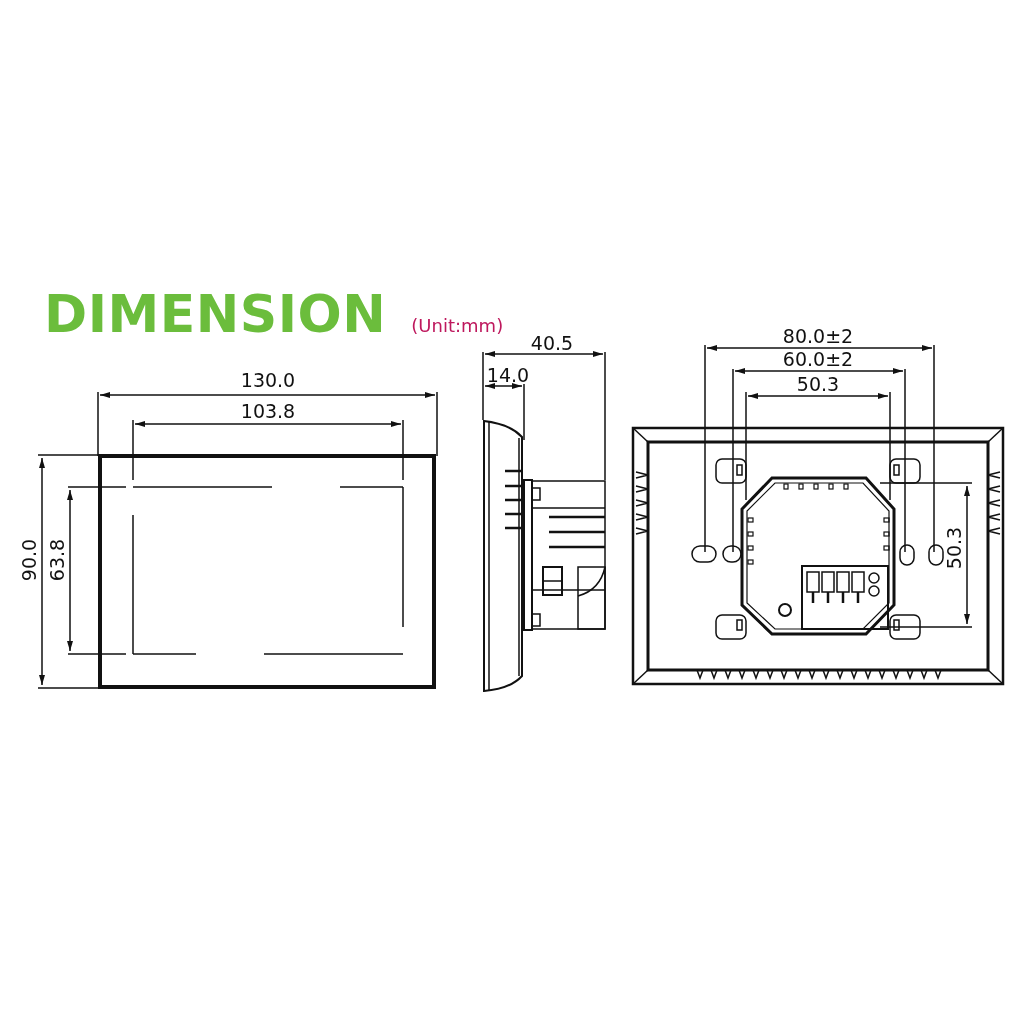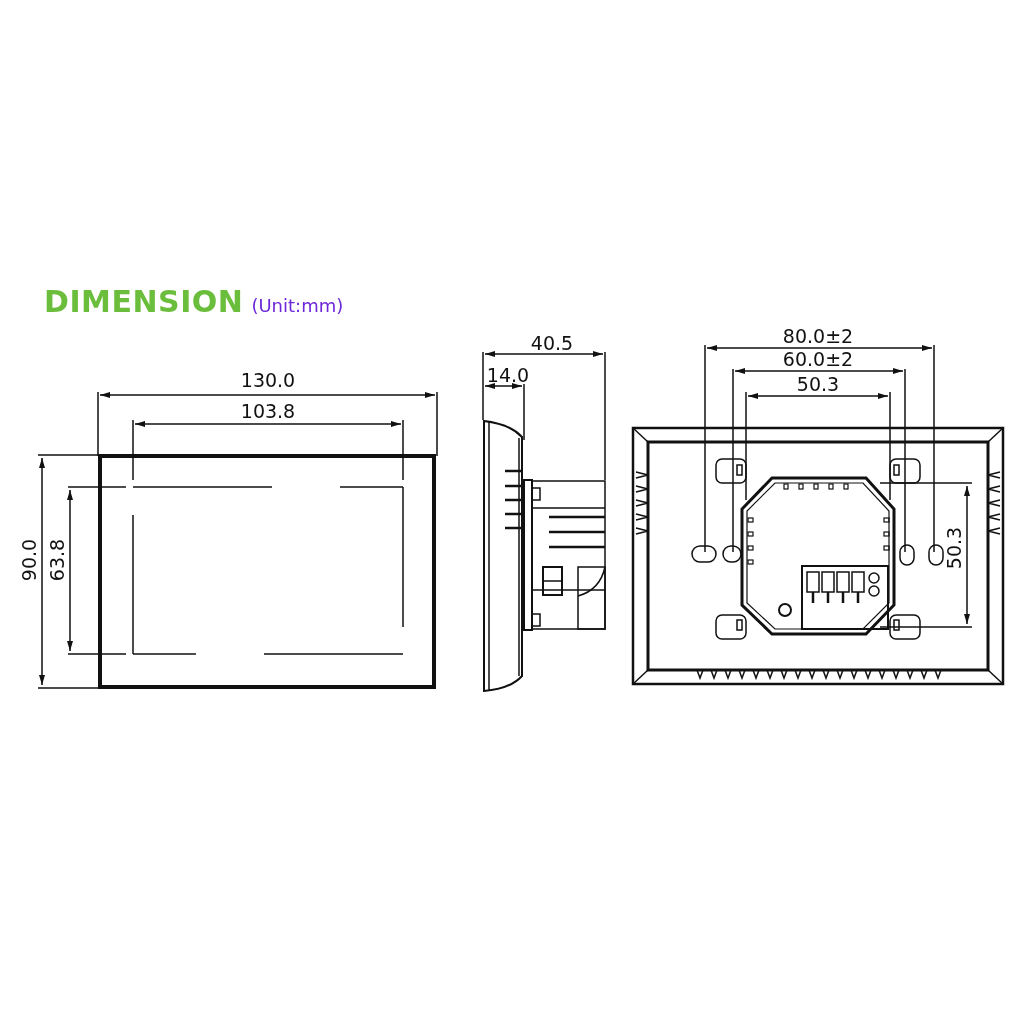--- a/index.html
+++ b/index.html
@@ -1,19 +1,19 @@
 <!DOCTYPE html>
 <html><head>
 <meta charset="utf-8">
 <style>
   html, body { margin: 0; padding: 0; background: #ffffff; }
   body { width: 1024px; height: 1024px; position: relative; overflow: hidden; font-family: "DejaVu Sans", sans-serif; }
   .title-wrap { position: absolute; left: 44px; top: 284px; display: flex; align-items: baseline; }
-  .title { font-family: "DejaVu Sans", sans-serif; font-weight: bold; font-size: 30px; letter-spacing: 0.5px; color: #6bbd3c; }
-  .unit { font-family: "DejaVu Sans", sans-serif; font-size: 18px; color: #6d28d9; margin-left: 8px; }
+  .title { font-family: "DejaVu Sans", sans-serif; font-weight: bold; font-size: 52px; letter-spacing: 0.5px; color: #6bbd3c; }
+  .unit { font-family: "DejaVu Sans", sans-serif; font-size: 18px; color: #be185d; margin-left: 25px; }
   svg.drawing { position: absolute; left: 0; top: 0; }
   .dim { font-family: "DejaVu Sans", sans-serif; font-size: 19px; fill: #111; }
 </style>
 </head>
 <body>
 
 <div class="title-wrap">
   <span class="title">DIMENSION</span>
   <span class="unit">(Unit:mm)</span>
 </div>

